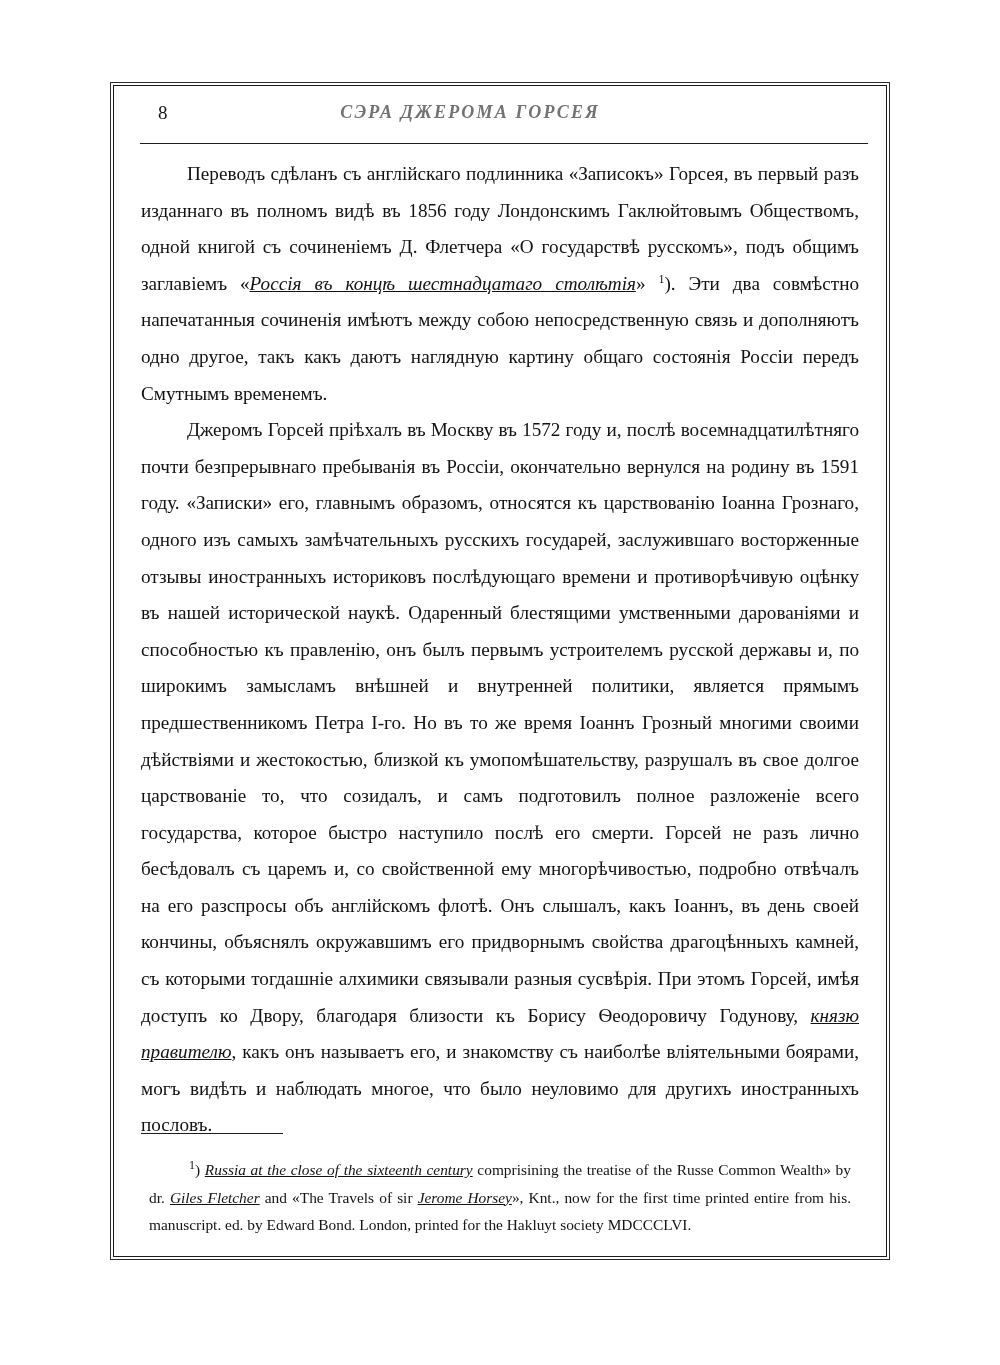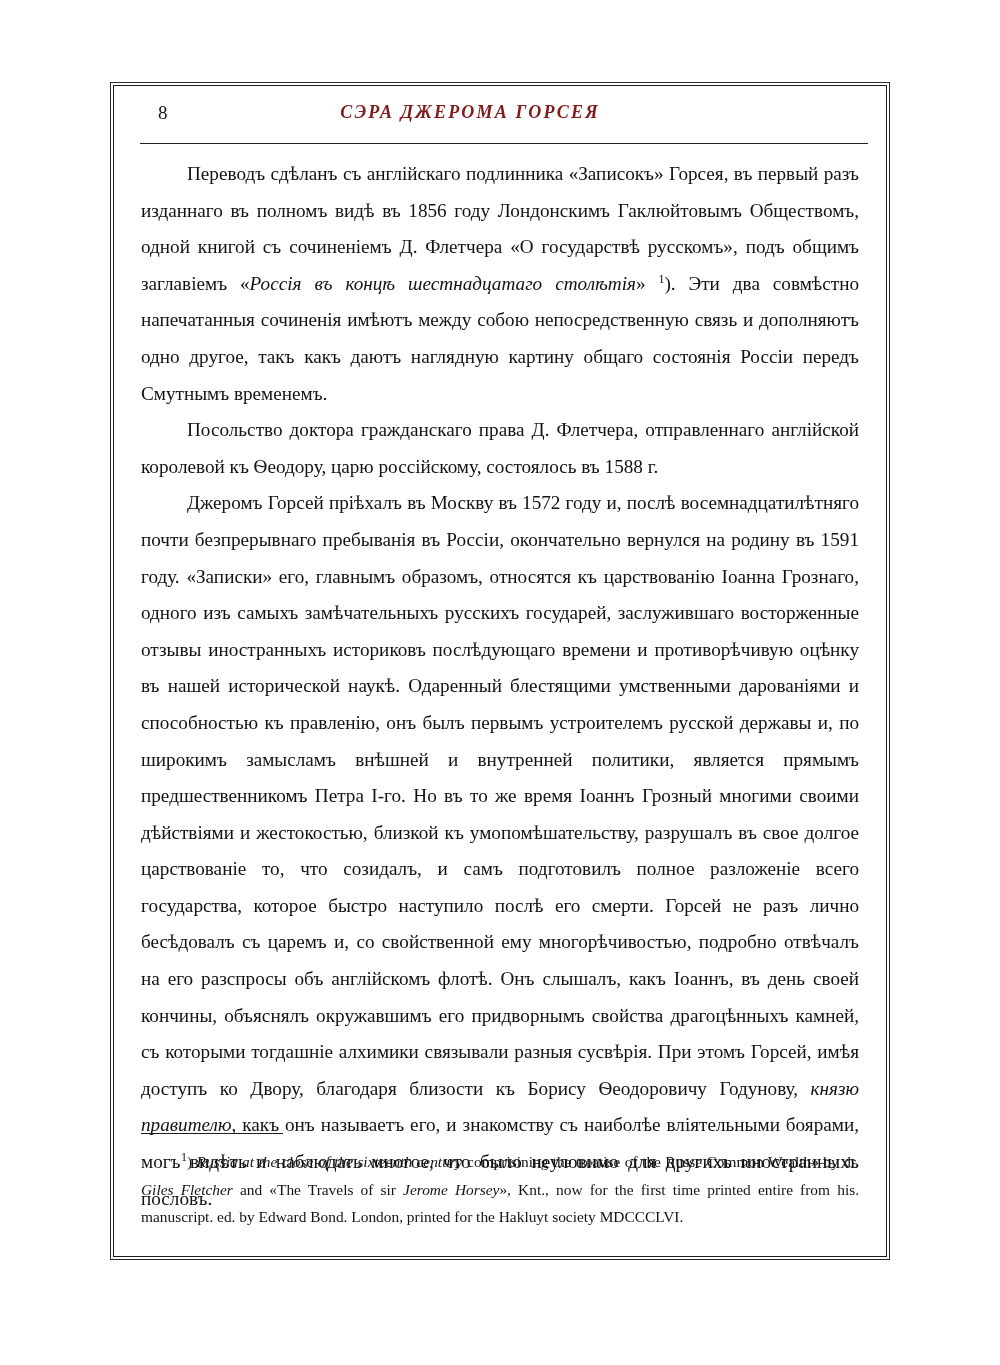--- a/index.html
+++ b/index.html
@@ -56,21 +56,21 @@
   }
   .head-title {
     position: absolute;
     left: 0;
     top: 6px;
     width: 100%;
     text-align: center;
     font-style: italic;
     font-size: 18px;
     letter-spacing: 2.2px;
-    color: #7f1d1d;
+    color: #737373;
     font-weight: 600;
     text-indent: -60px;
   }
   .head-rule {
     position: absolute;
     left: 26px;
     right: 18px;
     top: 47px;
     height: 0;
     border-top: 1.6px solid #1d1d1d;
@@ -89,20 +89,21 @@
     color: #121212;
     -webkit-hyphens: none;
     hyphens: none;
   }
   .body-text p {
     margin: 0;
     text-indent: 46px;
   }
   .ital {
     font-style: italic;
+    text-decoration: underline;
   }
   sup.fn-ref {
     font-size: 12px;
     vertical-align: super;
     line-height: 0;
   }
 
   
   .footnote-rule {
     position: absolute;
@@ -116,40 +117,39 @@
     position: absolute;
     left: 27px;
     top: 1062px;
     width: 718px;
     font-size: 15.4px;
     line-height: 27.5px;
     text-align: justify;
     color: #131313;
   }
   .footnote p {
-    margin: 0;
+    margin: 8px;
     text-indent: 40px;
   }
 </style>
 </head>
 <body>
 
 <div class="page-frame">
 
   <div class="running-head">
     <div class="folio">8</div>
     <div class="head-title">СЭРА ДЖЕРОМА ГОРСЕЯ</div>
     <div class="head-rule"></div>
   </div>
 
   <div class="body-text">
 
     <p><span>Переводъ сдѣланъ съ англійскаго подлинника «Записокъ» Горсея, въ первый разъ изданнаго въ полномъ видѣ въ 1856 году Лондонскимъ Гаклюйтовымъ Обществомъ, одной книгой съ сочиненіемъ Д. Флетчера «О государствѣ русскомъ», подъ общимъ заглавіемъ «</span><span class="ital">Россія въ концѣ шестнадцатаго столѣтія</span><span>» </span><sup class="fn-ref">1</sup><span>). Эти два совмѣстно напечатанныя сочиненія имѣютъ между собою непосредственную связь и дополняютъ одно другое, такъ какъ даютъ наглядную картину общаго состоянія Россіи передъ Смутнымъ временемъ.</span></p>
 
-    <p>Посольство доктора гражданскаго права Д. Флетчера, отправленнаго англійской королевой къ Ѳеодору, царю россійскому, состоялось въ 1588 г.</p>
 
     <p><span>Джеромъ Горсей пріѣхалъ въ Москву въ 1572 году и, послѣ восемнадцатилѣтняго почти безпрерывнаго пребыванія въ Россіи, окончательно вернулся на родину въ 1591 году. «Записки» его, главнымъ образомъ, относятся къ царствованію Іоанна Грознаго, одного изъ самыхъ замѣчательныхъ русскихъ государей, заслужившаго восторженные отзывы иностранныхъ историковъ послѣдующаго времени и противорѣчивую оцѣнку въ нашей исторической наукѣ. Одаренный блестящими умственными дарованіями и способностью къ правленію, онъ былъ первымъ устроителемъ русской державы и, по широкимъ замысламъ внѣшней и внутренней политики, является прямымъ предшественникомъ Петра I-го. Но въ то же время Іоаннъ Грозный многими своими дѣйствіями и жестокостью, близкой къ умопомѣшательству, разрушалъ въ свое долгое царствованіе то, что созидалъ, и самъ подготовилъ полное разложеніе всего государства, которое быстро наступило послѣ его смерти. Горсей не разъ лично бесѣдовалъ съ царемъ и, со свойственной ему многорѣчивостью, подробно отвѣчалъ на его разспросы объ англійскомъ флотѣ. Онъ слышалъ, какъ Іоаннъ, въ день своей кончины, объяснялъ окружавшимъ его придворнымъ свойства драгоцѣнныхъ камней, съ которыми тогдашніе алхимики связывали разныя сусвѣрія. При этомъ Горсей, имѣя доступъ ко Двору, благодаря близости къ Борису Ѳеодоровичу Годунову, </span><span class="ital">князю правителю</span><span>, какъ онъ называетъ его, и знакомству съ наиболѣе вліятельными боярами, могъ видѣть и наблюдать многое, что было неуловимо для другихъ иностранныхъ пословъ.</span></p>
 
 
   </div>
 
   <div class="footnote-rule"></div>
 
   <div class="footnote">
     <p><sup class="fn-ref">1</sup><span>) </span><span class="ital">Russia at the close of the sixteenth century</span><span> comprisining the treatise of the Russe Common Wealth» by dr. </span><span class="ital">Giles Fletcher</span><span> and «The Travels of sir </span><span class="ital">Jerome Horsey</span><span>», Knt., now for the first time printed entire from his. manuscript. ed. by Edward Bond. London, printed for the Hakluyt society MDCCCLVI.</span></p>

